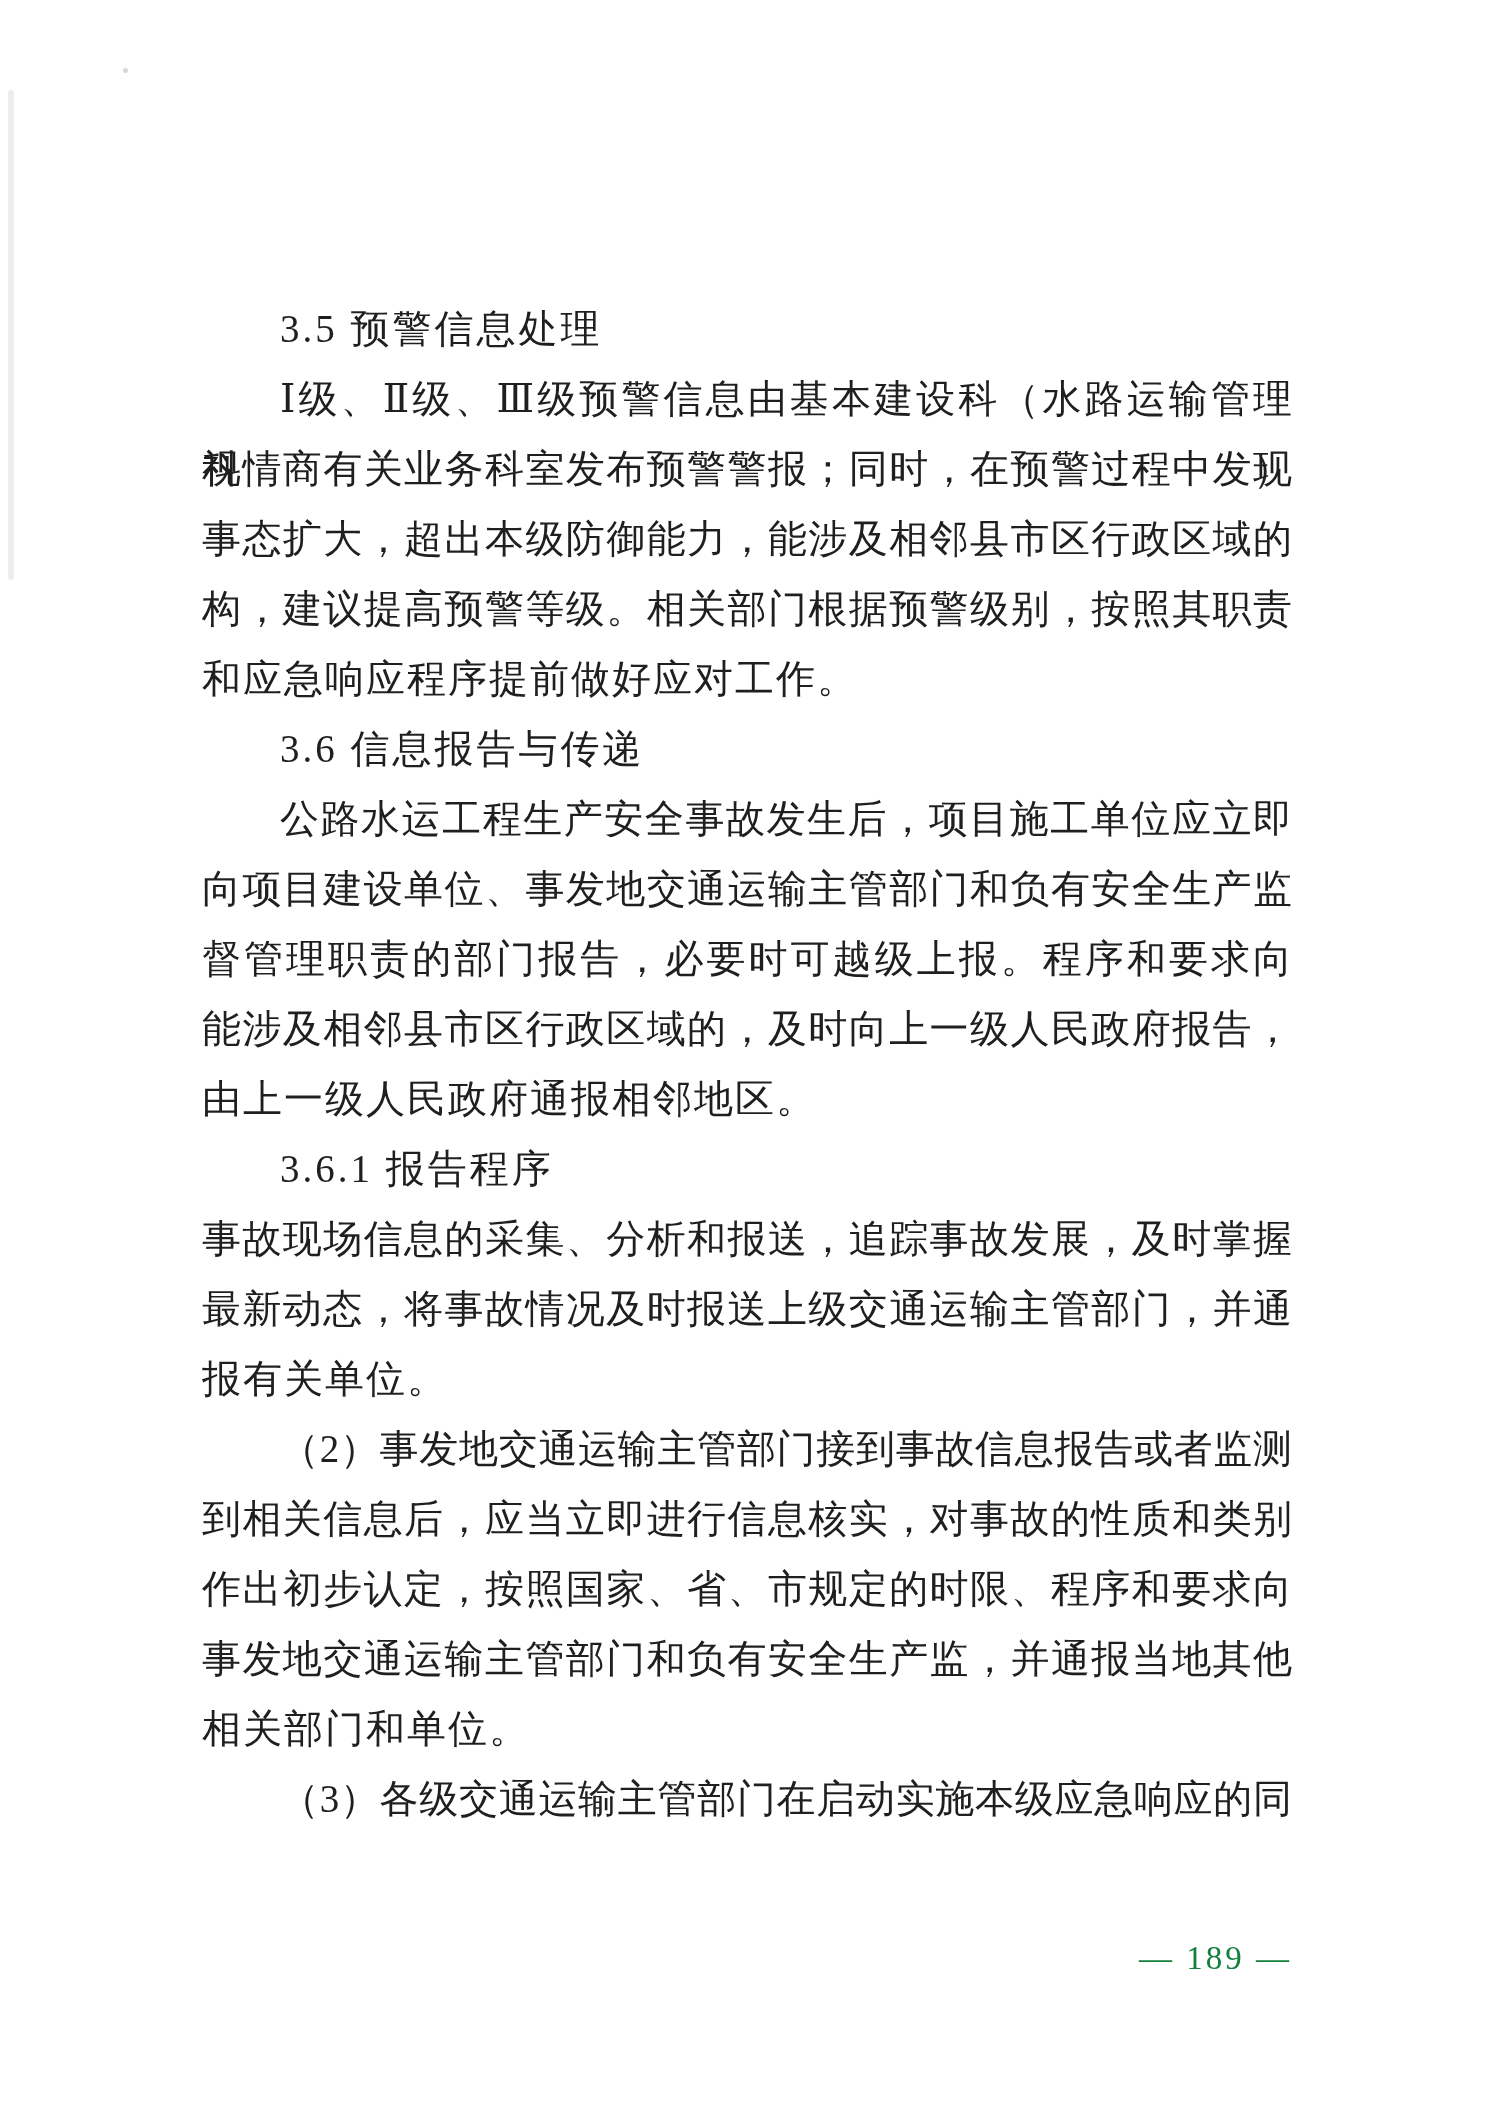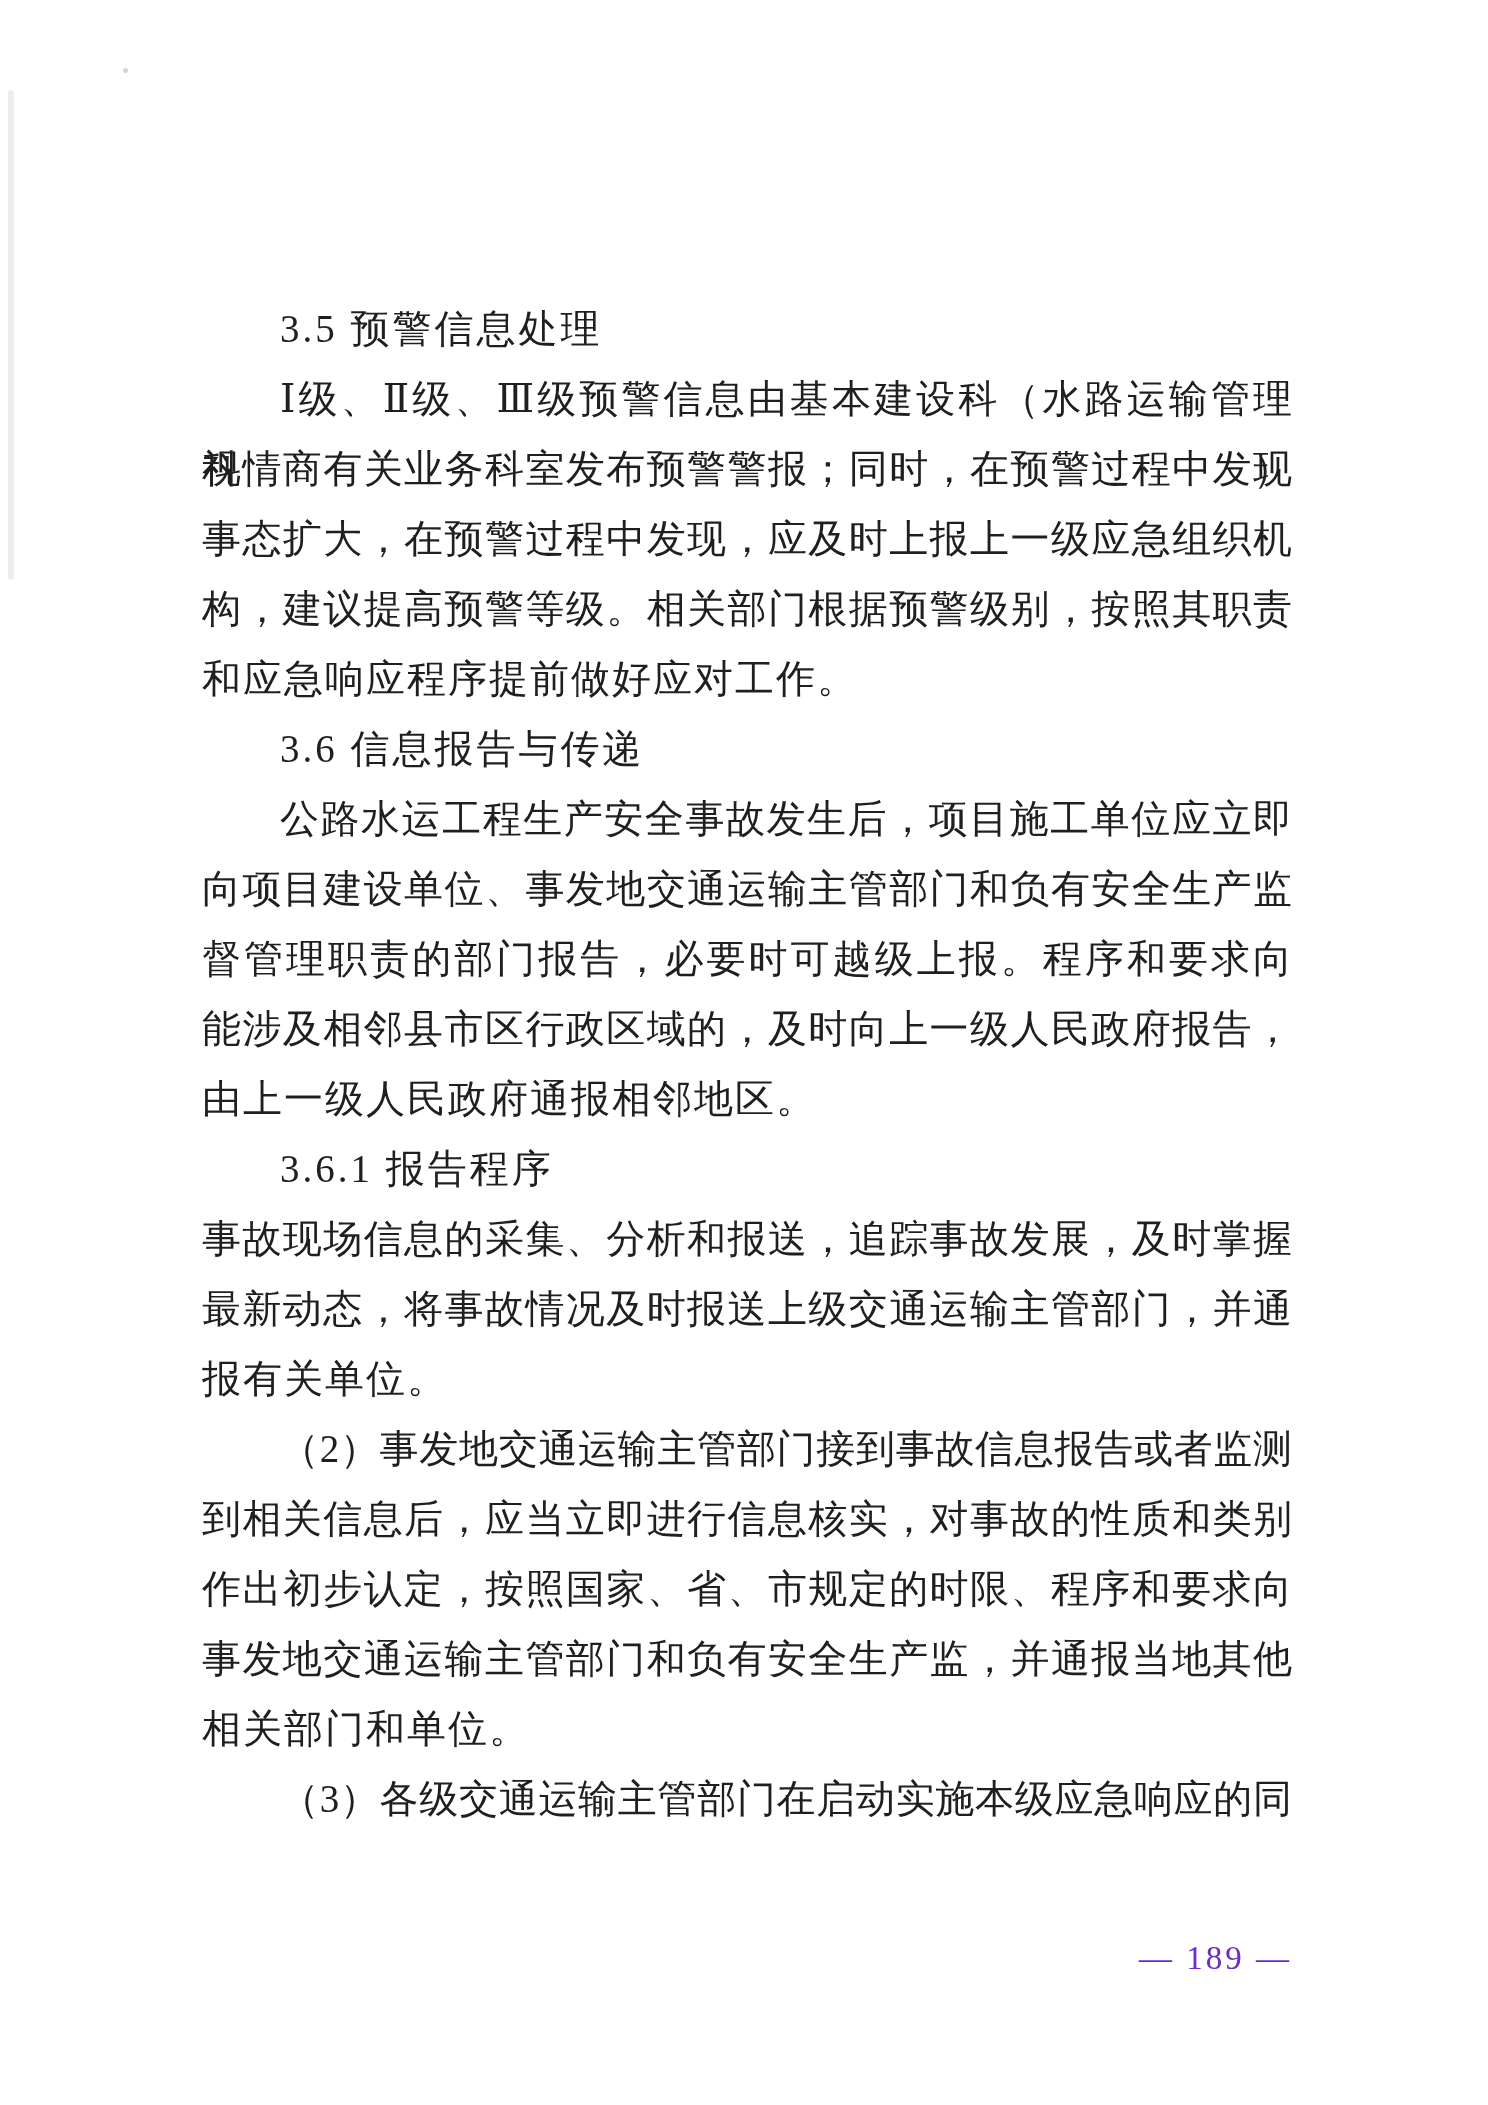--- a/index.html
+++ b/index.html
@@ -58,34 +58,34 @@
   }
   .heading {
     letter-spacing: 3px;
   }
   .page-number {
     position: absolute;
     top: 1940px;
     right: 196px;
     font-size: 33px;
     letter-spacing: 3px;
-    color: #6d28d9;
+    color: #15803d;
   }
 </style>
 </head>
 <body>
 
 <div class="scan-edge"></div>
 <div class="scan-speck"></div>
 
 <main class="content">
   <div class="ln indent heading">3.5 预警信息处理</div>
   <div class="ln indent fill">Ⅰ级、Ⅱ级、Ⅲ级预警信息由基本建设科（水路运输管理科）</div>
   <div class="ln fill">视情商有关业务科室发布预警警报；同时，在预警过程中发现</div>
-  <div class="ln fill">事态扩大，在预警过程中发现，应及时上报上一级应急组织机</div>
+  <div class="ln fill">事态扩大，超出本级防御能力，能涉及相邻县市区行政区域的</div>
   <div class="ln fill">构，建议提高预警等级。相关部门根据预警级别，按照其职责</div>
   <div class="ln">和应急响应程序提前做好应对工作。</div>
   <div class="ln indent heading">3.6 信息报告与传递</div>
   <div class="ln indent fill">公路水运工程生产安全事故发生后，项目施工单位应立即</div>
   <div class="ln fill">向项目建设单位、事发地交通运输主管部门和负有安全生产监</div>
   <div class="ln fill">督管理职责的部门报告，必要时可越级上报。程序和要求向</div>
   <div class="ln fill">能涉及相邻县市区行政区域的，及时向上一级人民政府报告，</div>
   <div class="ln">由上一级人民政府通报相邻地区。</div>
   <div class="ln indent heading">3.6.1 报告程序</div>
   <div class="ln fill">事故现场信息的采集、分析和报送，追踪事故发展，及时掌握</div>

